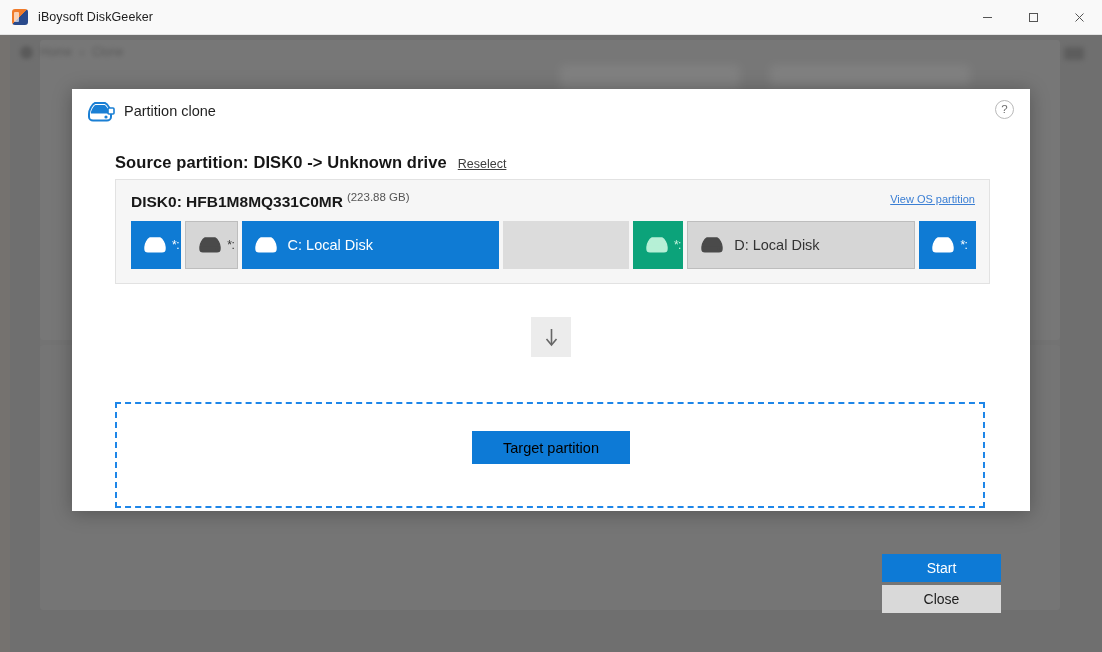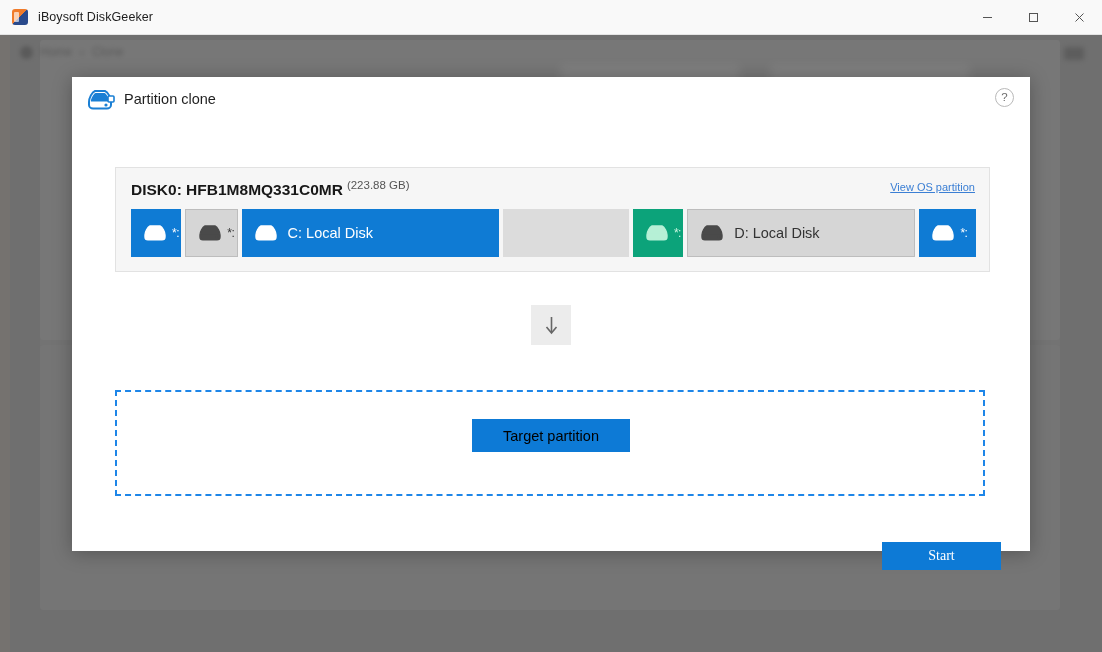--- a/index.html
+++ b/index.html
@@ -139,23 +139,23 @@
     background: #fdfdfd;
     opacity: .07;
     filter: blur(5px);
     border-radius: 4px;
   }
 
   
   .dialog {
     position: absolute;
     left: 72px;
-    top: 77px;
+    top: 89px;
     width: 958px;
-    height: 474px;
+    height: 422px;
     background: #ffffff;
     z-index: 30;
     box-shadow: 0 2px 18px rgba(0,0,0,.28);
   }
 
   .dlg-head {
     position: relative;
     height: 46px;
   }
   .dlg-head-icon {
@@ -315,21 +315,21 @@
   .btn-start {
     position: absolute;
     left: 810px; top: 465px;
     width: 119px; height: 28px;
     background: #0d7ad6;
     color: #ffffff;
     font-size: 14px;
     display: flex; align-items: center; justify-content: center;
     cursor: pointer;
     border: none;
-    font-family: Liberation Serif, serif;
+    font-family: Liberation Sans, sans-serif;
   }
   .btn-close {
     position: absolute;
     left: 810px; top: 496px;
     width: 119px; height: 28px;
     background: #d9d9d9;
     color: #1c1c1c;
     font-size: 14px;
     display: flex; align-items: center; justify-content: center;
     cursor: pointer;
@@ -394,20 +394,24 @@
           <path d="M5 12.5 L23 12.5" stroke="#1a7fd4" stroke-width="2"></path>
           <path d="M5 13 C5 11 7 6 9.5 5 L18.5 5 C21 6 23 11 23 13 Z" fill="#1a7fd4"></path>
           <circle cx="20" cy="17" r="1.6" fill="#1a7fd4"></circle>
           <rect x="22" y="8" width="6" height="6" rx="1" fill="#ffffff" stroke="#1a7fd4" stroke-width="1.6"></rect>
         </svg>
       </div>
       <div class="dlg-head-title">Partition clone</div>
       <div class="dlg-help">?</div>
     </div>
 
+    <div class="src-head">
+      <span class="src-head-label">Source partition: DISK0 -&gt; Unknown drive</span>
+      <span class="src-reselect">Reselect</span>
+    </div>
 
     <div class="disk-panel">
       <div class="disk-title">
         <span>DISK0: HFB1M8MQ331C0MR</span><span class="disk-size">(223.88 GB)</span>
       </div>
       <div class="disk-oslink">View OS partition</div>
 
       <div class="part-bar" id="part-bar">
           <div class="part blue" style="flex: 8 1 0px;">
             <span class="part-icon"><svg width="24" height="18" viewBox="0 0 24 18">
@@ -465,15 +469,16 @@
       <svg width="15" height="19" viewBox="0 0 15 19">
         <line x1="7.5" y1="1" x2="7.5" y2="16" stroke="#666" stroke-width="1.6"></line>
         <path d="M2.5 11 L7.5 17 L12.5 11" fill="none" stroke="#666" stroke-width="1.6"></path>
       </svg>
     </div>
 
     <div class="dst-drop"></div>
     <button class="dst-btn">Target partition</button>
 
     <button class="btn-start">Start</button>
+    <button class="btn-close">Close</button>
 
   </div>
 </div>
 
 </body></html>

